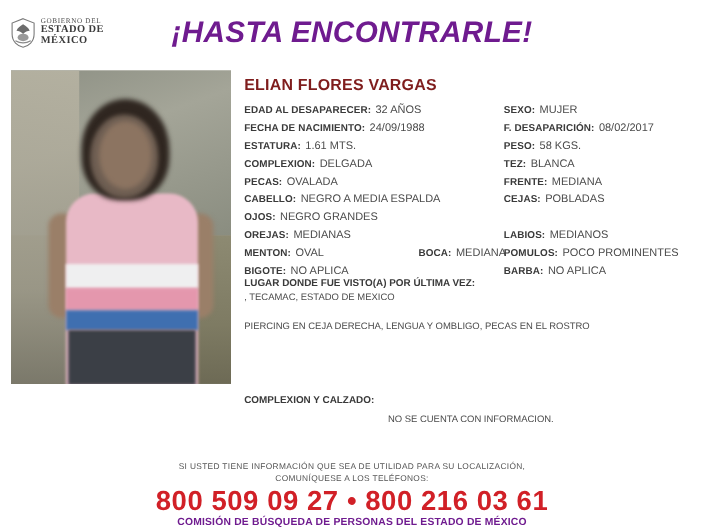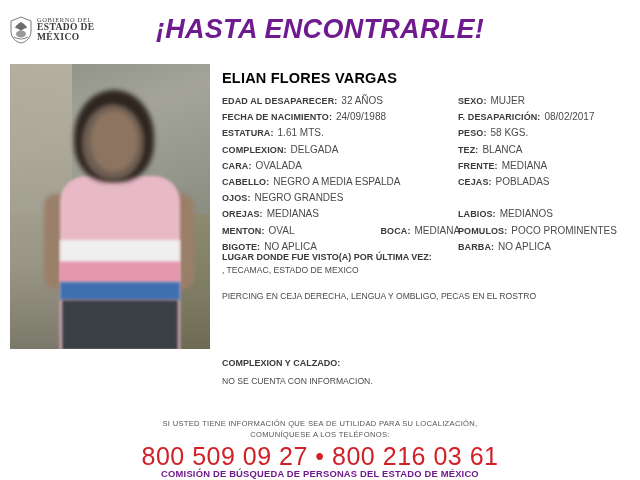--- a/index.html
+++ b/index.html
@@ -163,21 +163,21 @@
     background:#9a7f68; border-radius:12px; filter: blur(2px);
   }
 
   
   .person-name {
     position: absolute;
     left: 222px;
     top: 70px;
     font-size: 14.5px;
     font-weight: bold;
-    color: #000000;
+    color: #7f1d1d;
     letter-spacing: 0.2px;
   }
   .fields {
     position: absolute;
     left: 222px;
     top: 95px;
     width: 408px;
   }
   .row {
     display: flex;
@@ -213,42 +213,42 @@
     color: #3a3a3a;
   }
   .sec-text {
     font-size: 8.6px;
     color: #4a4a4a;
     margin-top: 3px;
   }
   #sec-lugar { top: 252px; }
   #sec-senas { top: 288px; }
   #sec-vest  { top: 358px; }
-  #sec-vest .sec-text { margin-top: 8px; }
+  #sec-vest .sec-text { margin-top: 8px; text-align: center; }
 
   
   .footer-note {
     position: absolute;
     left: 0;
     top: 418px;
     width: 640px;
     text-align: center;
     font-size: 7.6px;
     color: #555555;
     letter-spacing: 0.3px;
     line-height: 1.5;
   }
   .phones {
     position: absolute;
     left: 0;
     top: 442px;
     width: 640px;
     text-align: center;
     font-size: 25px;
-    font-weight: normal;
+    font-weight: bold;
     color: #d12027;
     letter-spacing: 0.5px;
     font-family: "Liberation Sans", sans-serif;
   }
   .commission {
     position: absolute;
     left: 0;
     top: 468px;
     width: 640px;
     text-align: center;
@@ -340,21 +340,21 @@
         <span class="val">DELGADA</span>
       </div>
       <div class="col-r">
         <span class="lbl">TEZ:</span>
         <span class="val">BLANCA</span>
       </div>
     </div>
 
     <div class="row">
       <div class="col-l">
-        <span class="lbl">CARA:</span>
+        <span class="lbl">PECAS:</span>
         <span class="val">OVALADA</span>
       </div>
       <div class="col-r">
         <span class="lbl">FRENTE:</span>
         <span class="val">MEDIANA</span>
       </div>
     </div>
 
     <div class="row">
       <div class="col-l">

